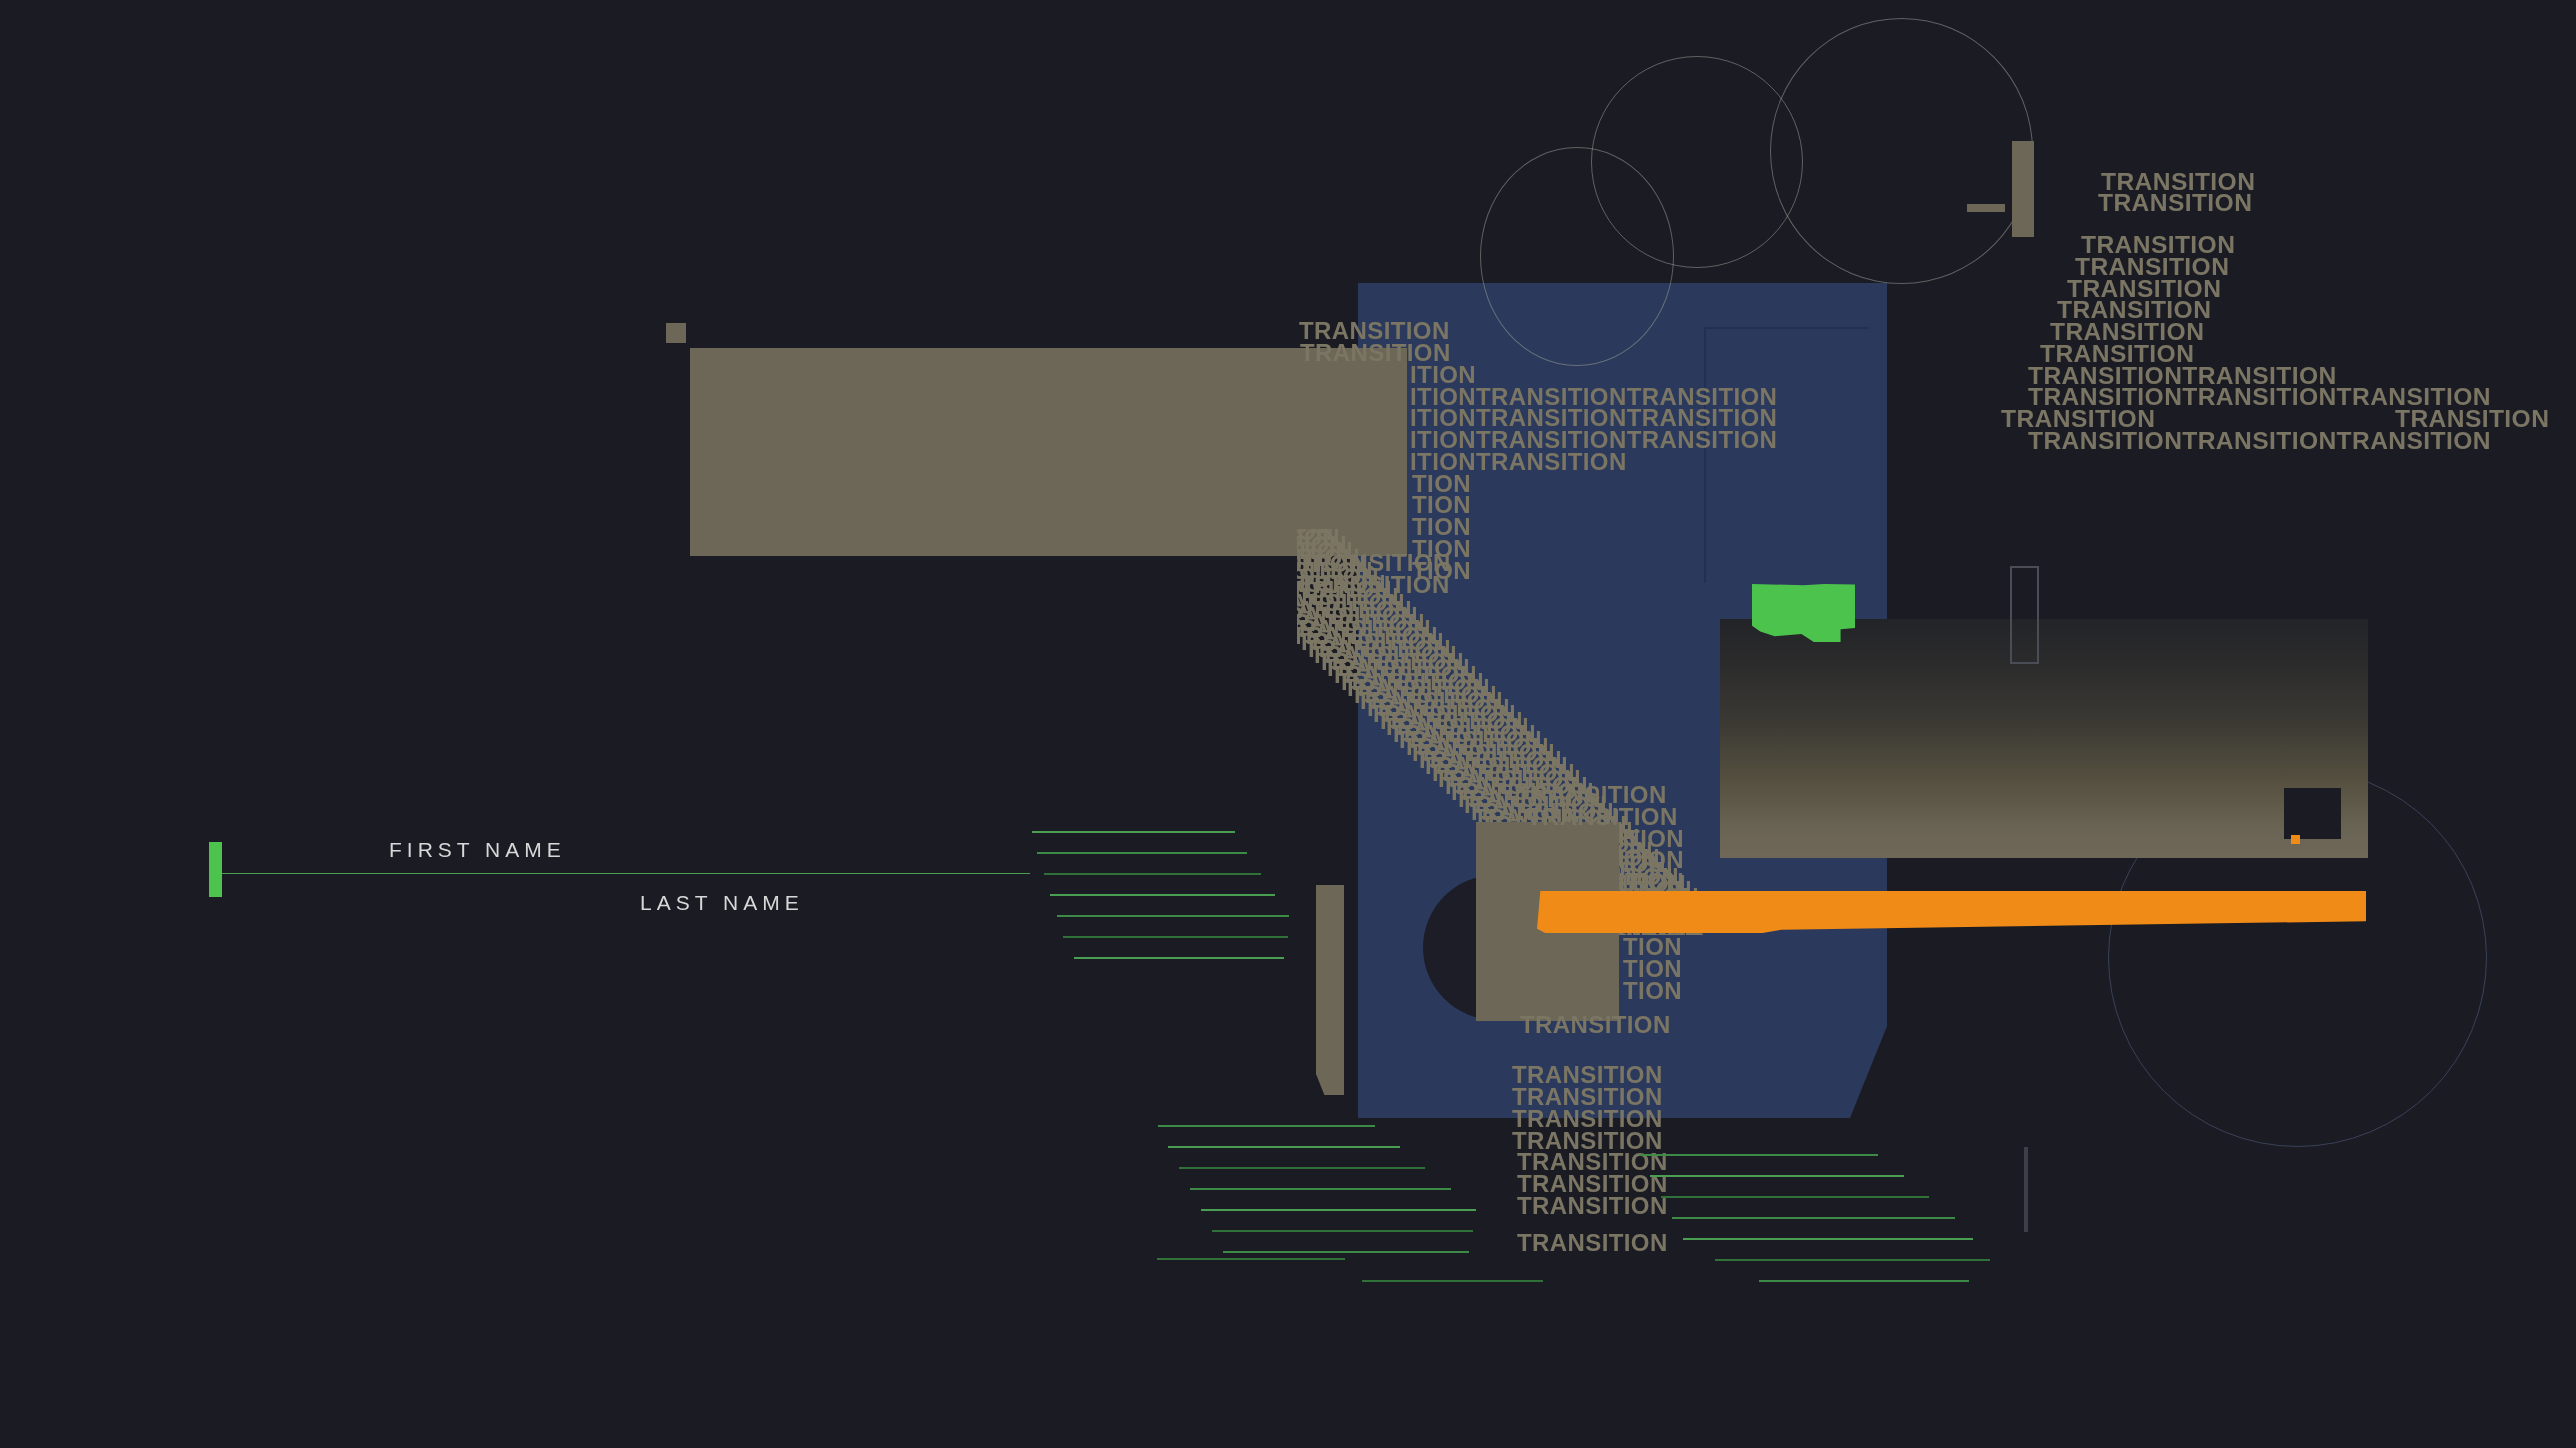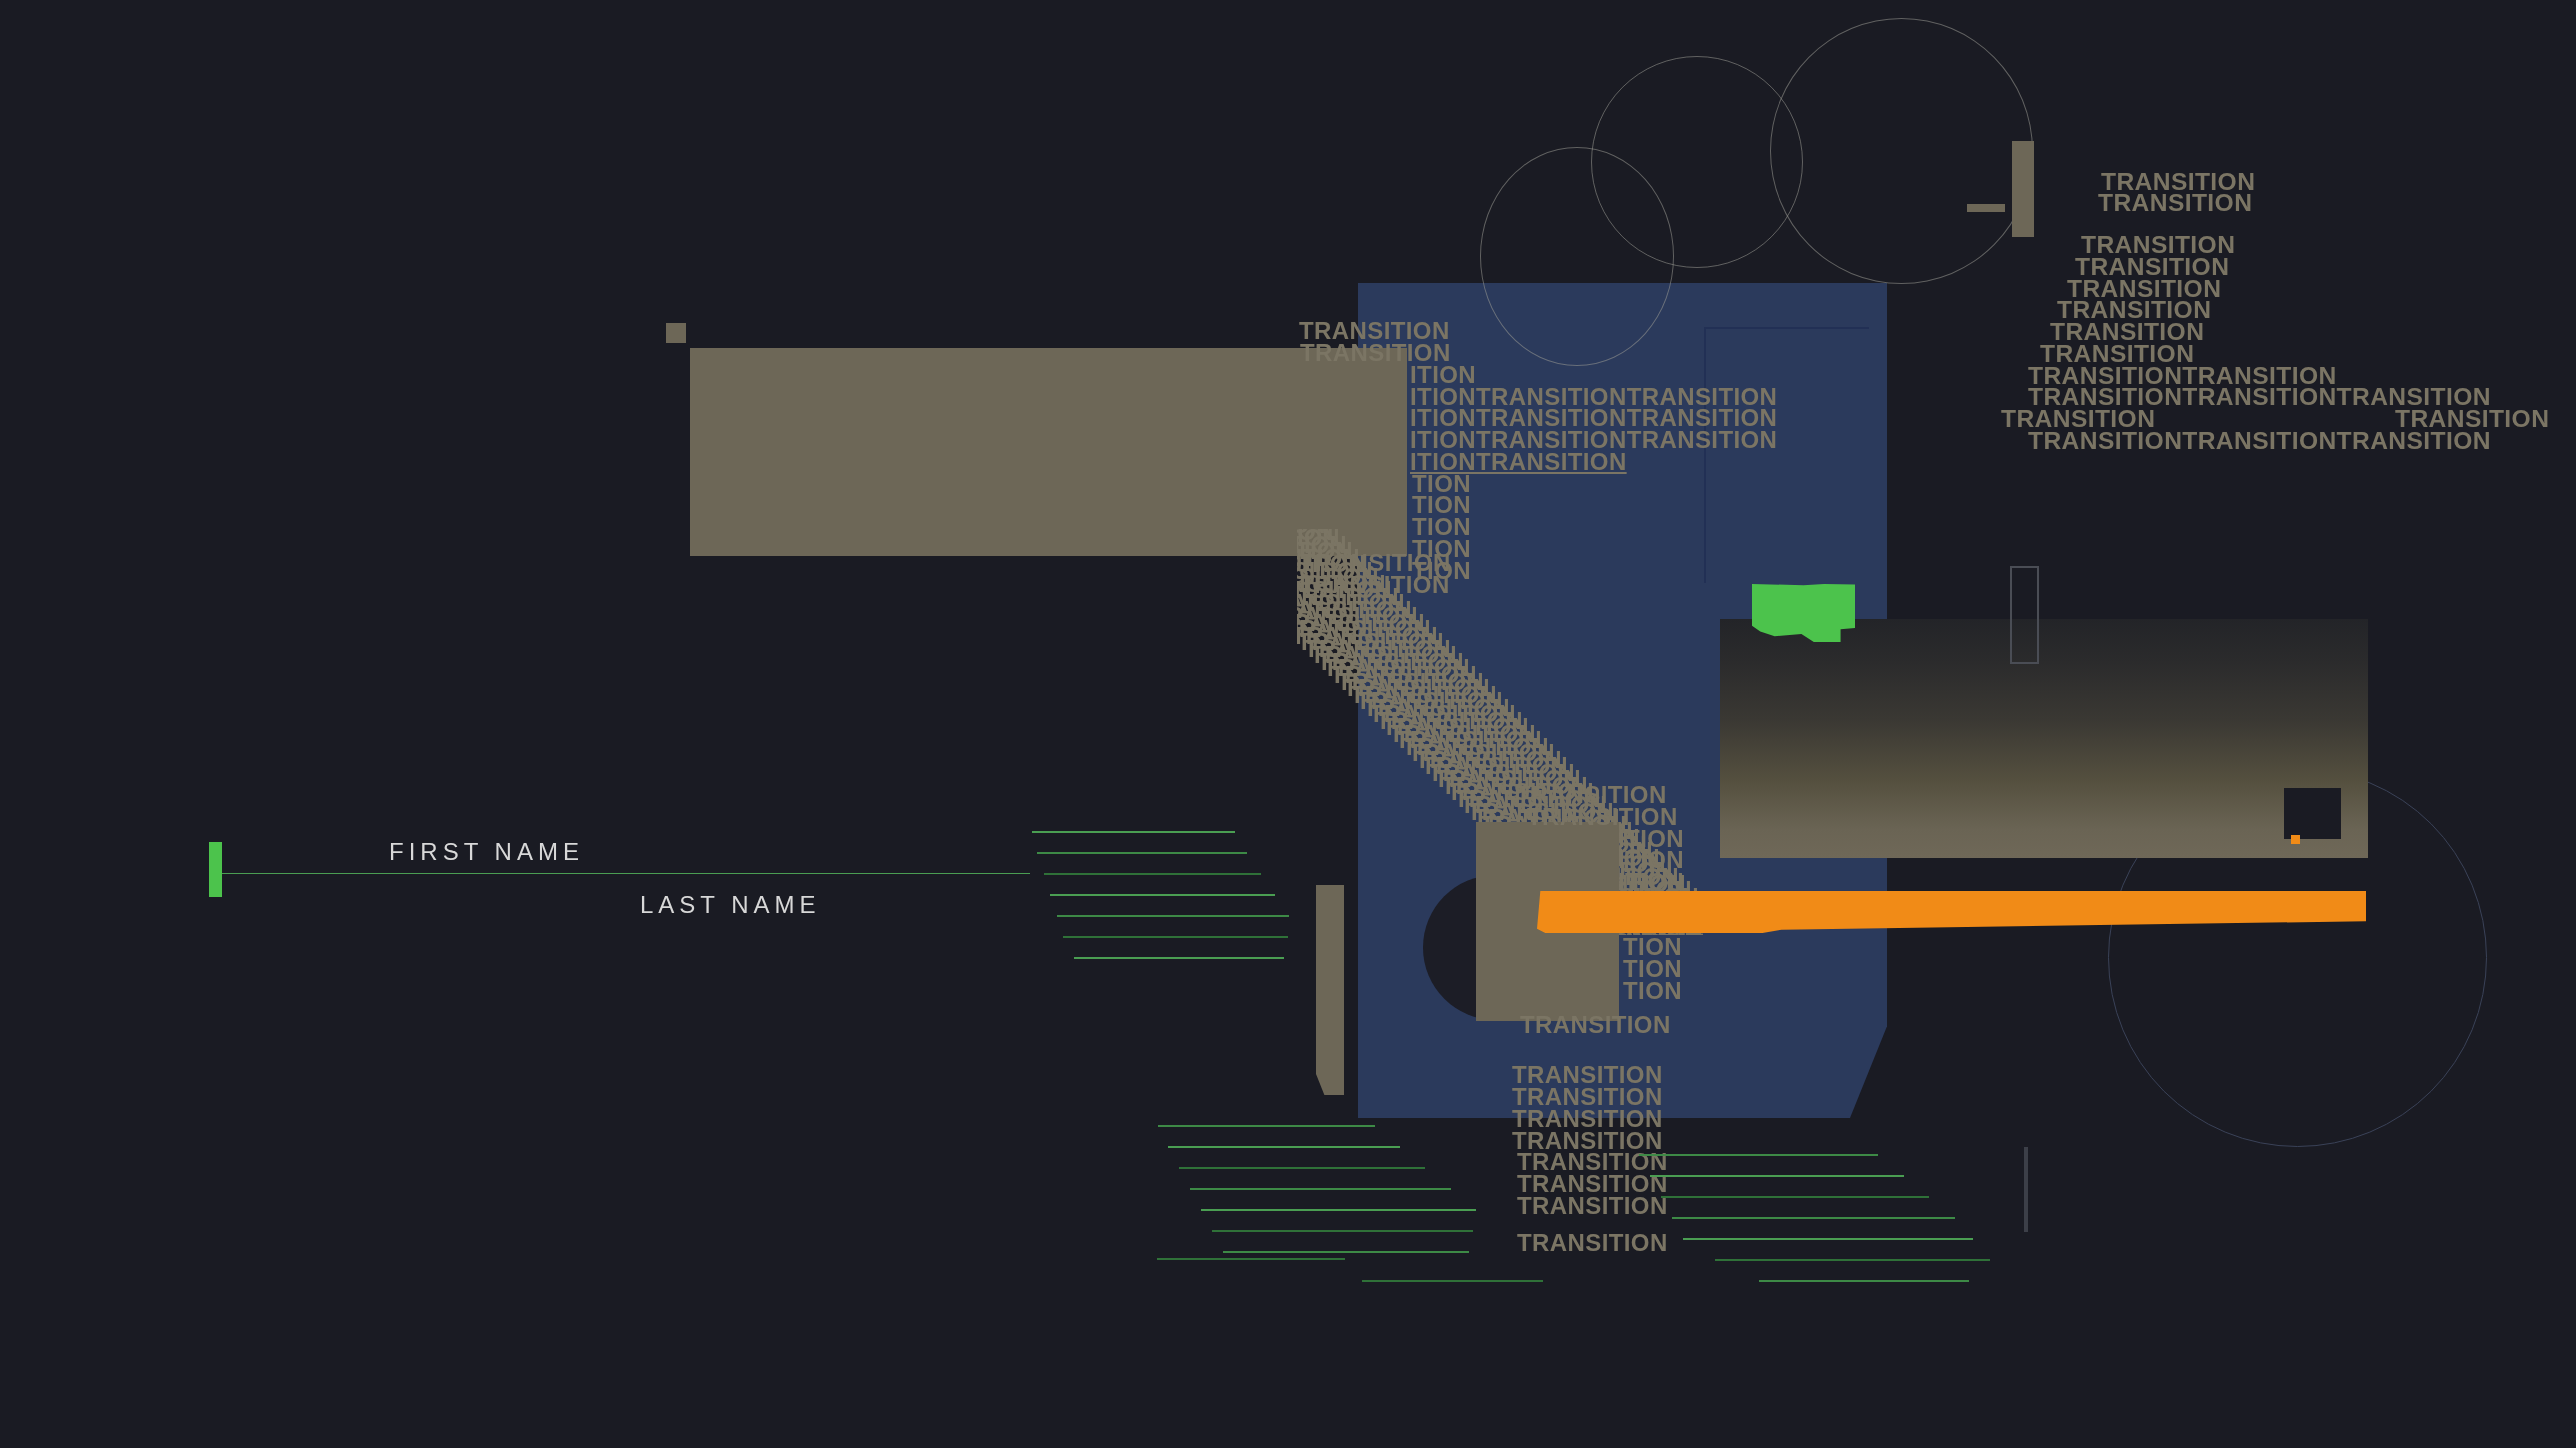--- a/index.html
+++ b/index.html
@@ -83,21 +83,21 @@
   }
   .green-rule {
     position: absolute;
     background: #4a9e52;
     height: 1.4px;
   }
   .form-label {
     position: absolute;
     color: #d8d8d8;
     font-family: "Liberation Sans", sans-serif;
-    font-size: 24px;
+    font-size: 21px;
     letter-spacing: 5px;
     white-space: pre;
     user-select: none;
   }
   .gline {
     position: absolute;
     height: 2.2px;
   }
 
   
@@ -246,21 +246,21 @@
     </div>
   </div>
 
   <div class="layer">
     <div class="tword" style="left:1299px; top:319px;">TRANSITION</div>
     <div class="tword" style="left:1300px; top:341px;">TRANSITION</div>
     <div class="tword" style="left:1410px; top:363px;">ITION</div>
     <div class="tword" style="left:1410px; top:385px;">ITIONTRANSITIONTRANSITION</div>
     <div class="tword" style="left:1410px; top:406px;">ITIONTRANSITIONTRANSITION</div>
     <div class="tword" style="left:1410px; top:428px;">ITIONTRANSITIONTRANSITION</div>
-    <div class="tword" style="left:1410px; top:450px;text-decoration:underline;">ITIONTRANSITION</div>
+    <div class="tword" style="left:1410px; top:450px;">ITIONTRANSITION</div>
     <div class="tword" style="left:1412px; top:472px;">TION</div>
     <div class="tword" style="left:1412px; top:493px;">TION</div>
     <div class="tword" style="left:1412px; top:515px;">TION</div>
     <div class="tword" style="left:1412px; top:537px;">TION</div>
     <div class="tword" style="left:1412px; top:559px;">TION</div>
     <div class="tword" style="left:1300px; top:551px;">TRANSITION</div>
     <div class="tword" style="left:1299px; top:573px;">TRANSITION</div>
   </div>
 
   <div class="layer">

